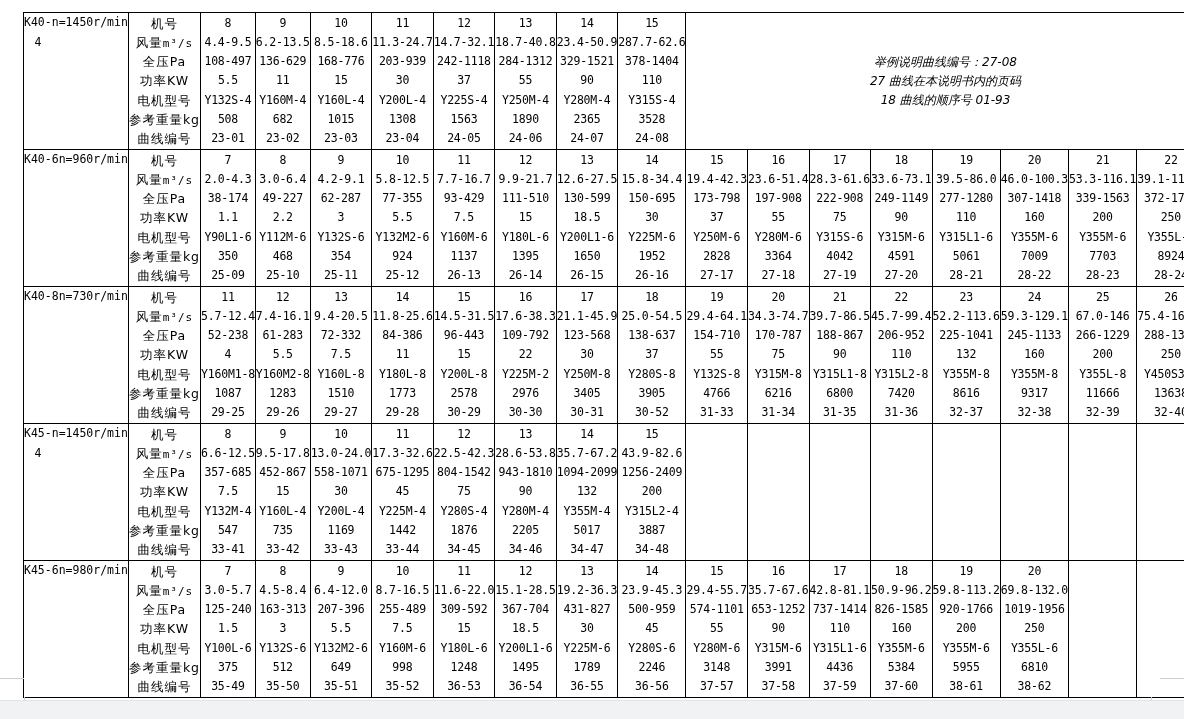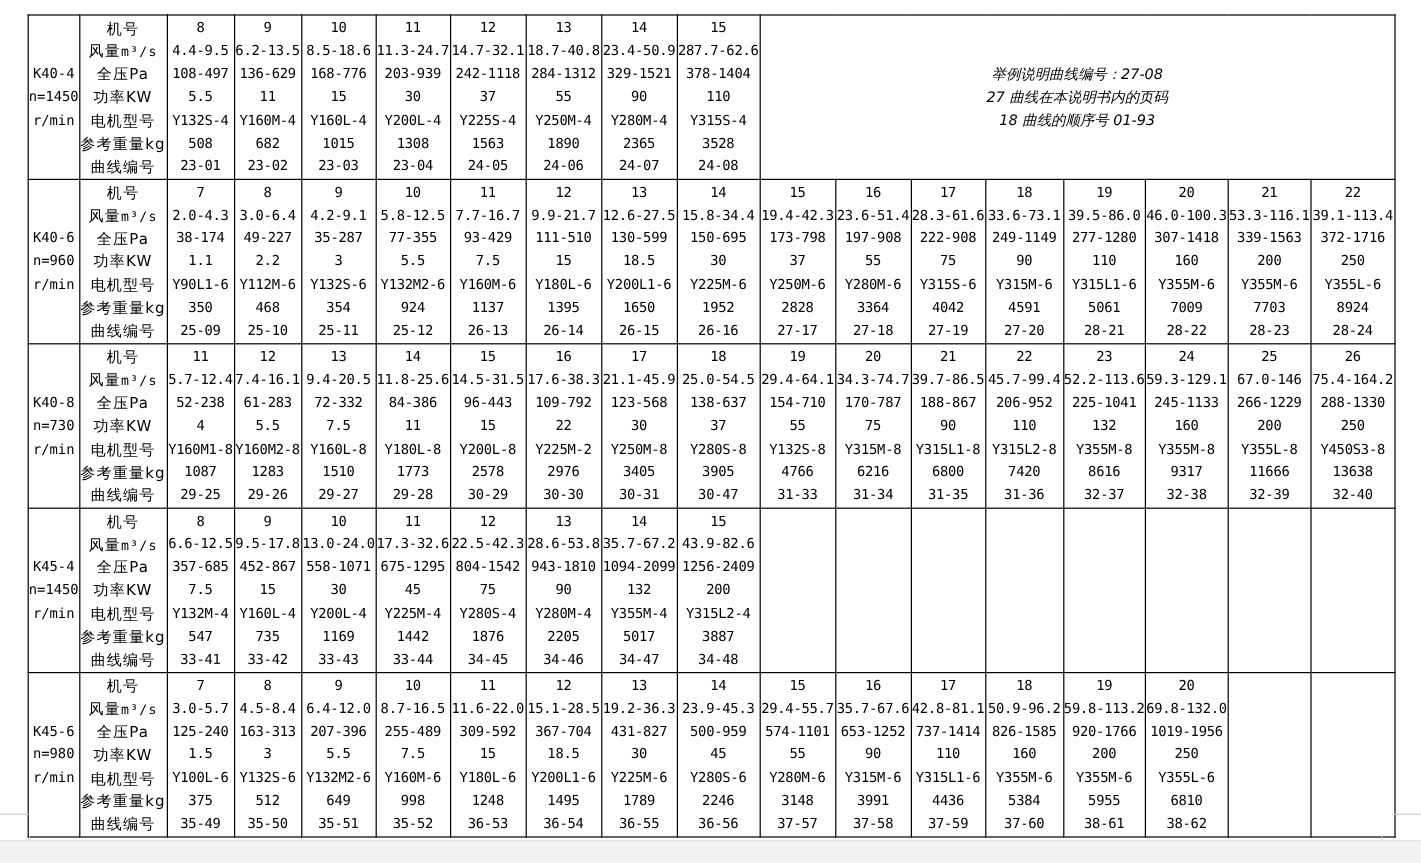--- a/index.html
+++ b/index.html
@@ -2,21 +2,21 @@
 <html><head>
 <meta charset="utf-8">
 <style>
   html, body { margin:0; padding:0; background:#ffffff; }
   body { width:1184px; height:719px; position:relative; overflow:hidden;
          font-family:"DejaVu Sans Mono","Liberation Mono",monospace; color:#000; }
   .sheet { position:absolute; left:23px; top:12px; }
   table.spec { border-collapse:collapse; table-layout:fixed; }
   table.spec td { padding:0; vertical-align:top; border-left:1.5px solid #000; border-right:1.5px solid #000; }
   table.spec tr.band > td { border-top:1.5px solid #000; border-bottom:1.5px solid #000; }
-  .model { font-size:11.5px; line-height:19.5px; text-align:center; display:flex; flex-direction:column; justify-content:center; height:136px; }
+  .model { font-size:11.5px; line-height:19.5px; text-align:center; display:flex; flex-direction:row; justify-content:center; height:136px; }
   .lines { display:flex; flex-direction:column; height:136px; justify-content:space-around; padding:1px 0; box-sizing:border-box; }
   .ln { font-size:11.5px; line-height:17px; height:17px; text-align:center; white-space:nowrap; overflow:visible; letter-spacing:-0.2px; }
   .lbl { font-family:"DejaVu Sans","Liberation Sans",sans-serif; font-size:12.5px; letter-spacing:1px; }
   .note { display:flex; flex-direction:column; align-items:center; justify-content:center; height:136px;
           font-family:"DejaVu Sans","Liberation Sans",sans-serif; font-size:12px; line-height:19px;font-style:italic; }
   .bottom-bar { position:absolute; left:0; top:700px; width:1184px; height:19px; background:#f1f2f4; border-top:1px solid #e2e3e6; }
   .guide-l { position:absolute; left:24px; top:697px; width:1px; height:10px; background:#ccc; }
   .guide-r { position:absolute; left:1151px; top:697px; width:1px; height:10px; background:#ccc; }
   .guide-h { position:absolute; left:0; top:678px; width:24px; height:1px; background:#ccc; }
   .guide-h2 { position:absolute; left:1160px; top:678px; width:24px; height:1px; background:#ccc; }
@@ -200,21 +200,21 @@
               <div class="ln">2.2</div>
               <div class="ln">Y112M-6</div>
               <div class="ln">468</div>
               <div class="ln">25-10</div>
             </div>
           </td>
           <td>
             <div class="lines">
               <div class="ln">9</div>
               <div class="ln">4.2-9.1</div>
-              <div class="ln">35-287</div>
+              <div class="ln">62-287</div>
               <div class="ln">3</div>
               <div class="ln">Y132S-6</div>
               <div class="ln">354</div>
               <div class="ln">25-11</div>
             </div>
           </td>
           <td>
             <div class="lines">
               <div class="ln">10</div>
               <div class="ln">5.8-12.5</div>
@@ -455,21 +455,21 @@
             </div>
           </td>
           <td>
             <div class="lines">
               <div class="ln">18</div>
               <div class="ln">25.0-54.5</div>
               <div class="ln">138-637</div>
               <div class="ln">37</div>
               <div class="ln">Y280S-8</div>
               <div class="ln">3905</div>
-              <div class="ln">30-47</div>
+              <div class="ln">30-52</div>
             </div>
           </td>
           <td>
             <div class="lines">
               <div class="ln">19</div>
               <div class="ln">29.4-64.1</div>
               <div class="ln">154-710</div>
               <div class="ln">55</div>
               <div class="ln">Y132S-8</div>
               <div class="ln">4766</div>

